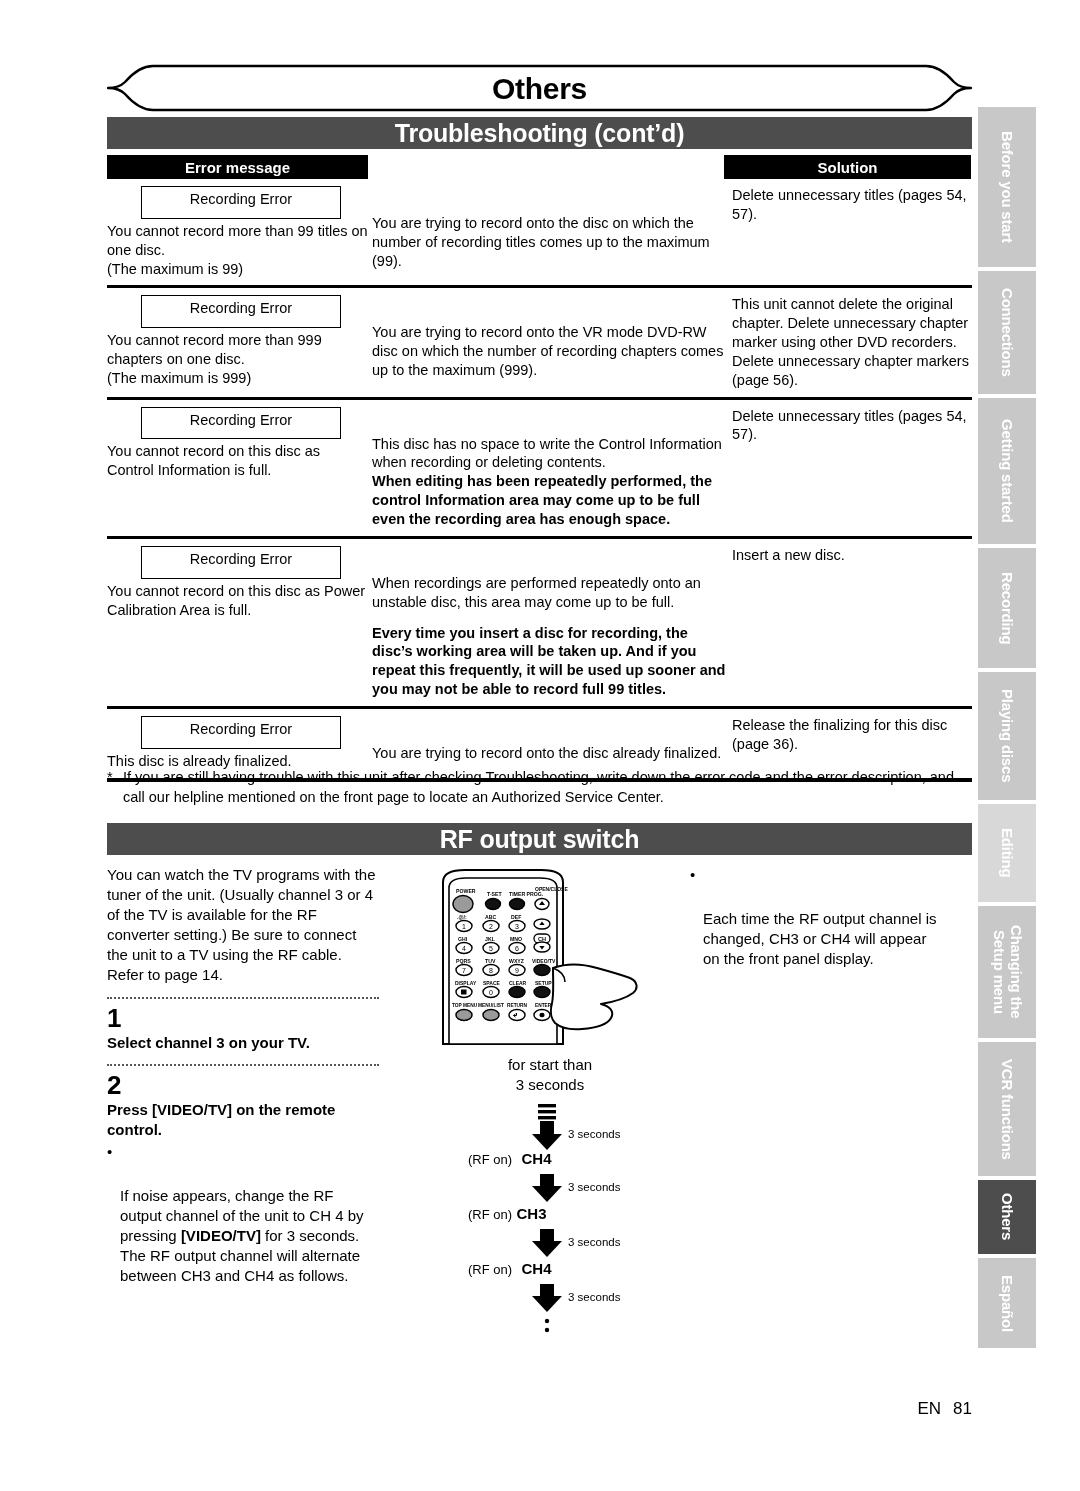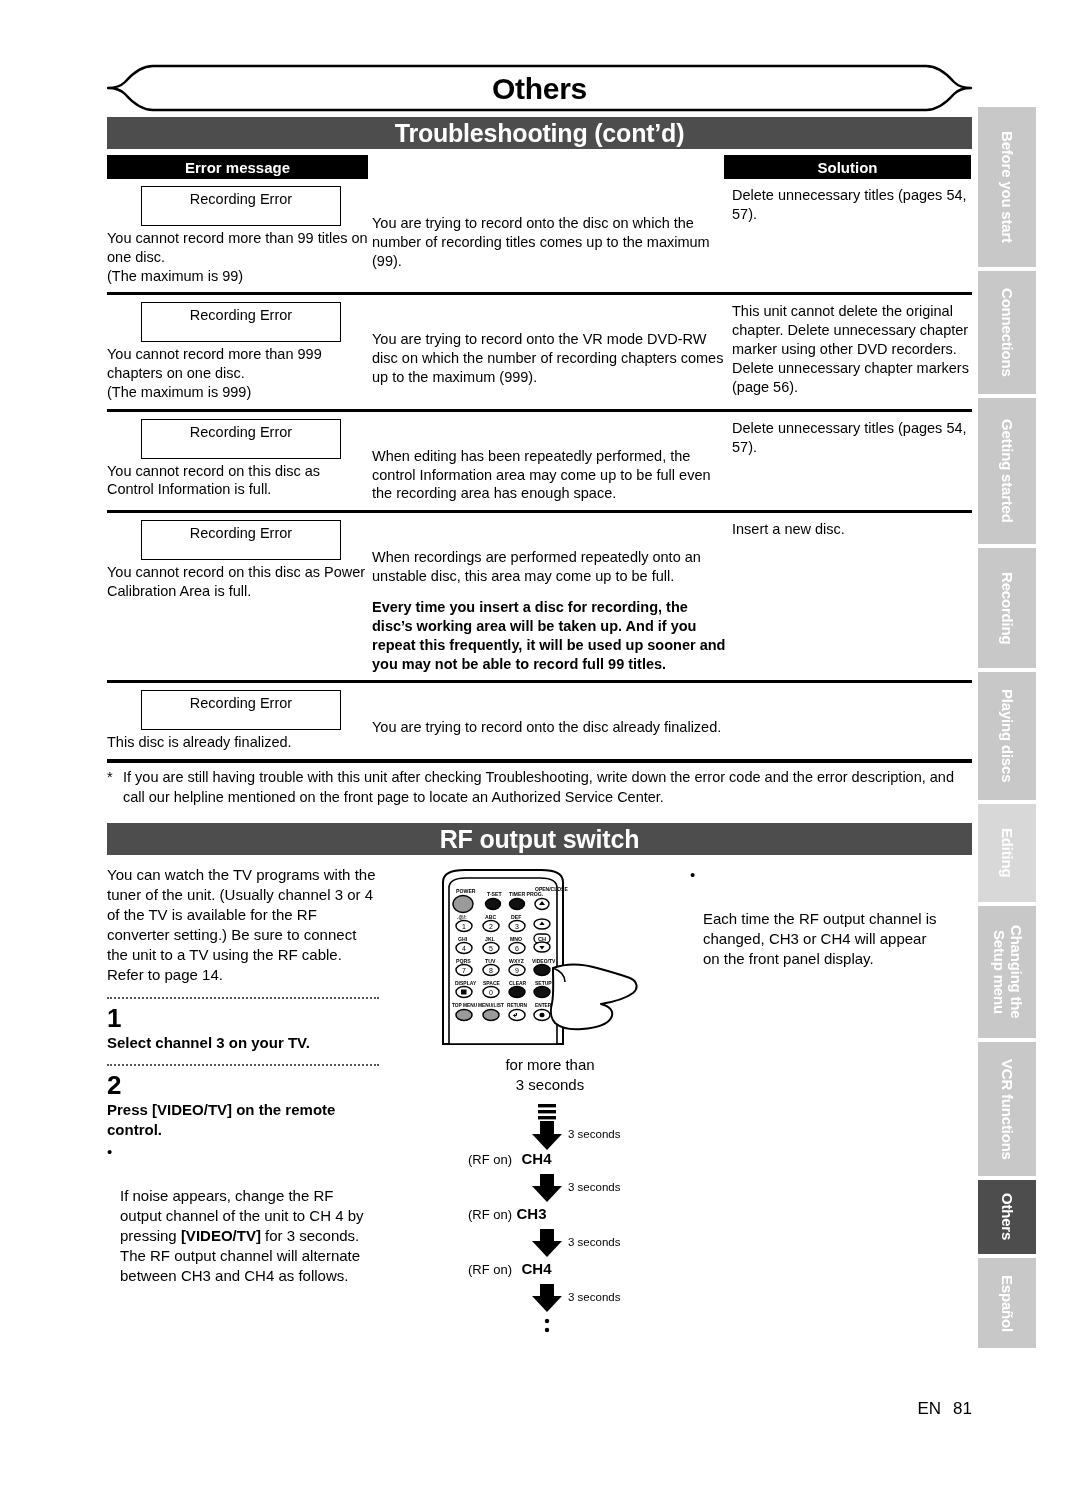--- a/index.html
+++ b/index.html
@@ -71,21 +71,21 @@
   .trow:last-child { border-bottom: 4px solid #000; }
 
   .cell { font-size: 14.5px; line-height: 1.30; }
   .cell p { margin: 0 0 0 0; }
   .cell p + p { margin-top: 12px; font-weight: bold; }
 
   .errbox {
     border: 1.6px solid #000;
     text-align: center;
     font-size: 14.5px;
-    padding: 3px 4px 16px;
+    padding: 3px 4px 9px;
     margin: 0 0 3px 34px;
     width: 200px;
   }
   .errsub { font-size: 14.5px; line-height: 1.30; }
 
   
   #footnote {
     position: absolute;
     left: 107px; top: 768px; width: 865px;
     font-size: 14.5px; line-height: 1.35;
@@ -223,20 +223,21 @@
         <p>This unit cannot delete the original chapter. Delete unnecessary chapter marker using other DVD recorders. Delete unnecessary chapter markers (page 56).</p>
       </div>
     </div>
 
     <div class="trow">
       <div class="cell c1">
         <div class="errbox">Recording Error</div>
         <div class="errsub" style="white-space:pre-line">You cannot record on this disc as Control Information is full.</div>
       </div>
       <div class="cell c2">
+        <p>This disc has no space to write the Control Information when recording or deleting contents.</p>
         <p style="margin-top:0">When editing has been repeatedly performed, the control Information area may come up to be full even the recording area has enough space.</p>
       </div>
       <div class="cell c3">
         <p>Delete unnecessary titles (pages 54, 57).</p>
       </div>
     </div>
 
     <div class="trow">
       <div class="cell c1">
         <div class="errbox">Recording Error</div>
@@ -251,20 +252,23 @@
       </div>
     </div>
 
     <div class="trow">
       <div class="cell c1">
         <div class="errbox">Recording Error</div>
         <div class="errsub" style="white-space:pre-line">This disc is already finalized.</div>
       </div>
       <div class="cell c2">
         <p>You are trying to record onto the disc already finalized.</p>
+      </div>
+      <div class="cell c3">
+        <p>Release the finalizing for this disc (page 36).</p>
       </div>
     </div>
   </div>
 
   <div id="footnote">
     <div class="star">*</div>
     <div class="ftext">If you are still having trouble with this unit after checking Troubleshooting, write down the error code and the error description, and call our helpline mentioned on the front page to locate an Authorized Service Center.</div>
   </div>
 
   <div class="section-bar" id="bar-rf">RF output switch</div>
@@ -372,21 +376,21 @@
       <ellipse cx="117" cy="147" rx="2.6" ry="2.2" fill="#000"></ellipse>
 
       <path d="M 128 100 C 142 95 158 96 172 100 C 183 103 194 106 205 110 C 212 113 214 120 208 125 C 200 131 188 134 176 136
                C 184 138 190 143 186 150 C 182 157 170 160 157 161 C 146 162 136 160 130 155 C 126 151 125 143 127 135
                C 129 126 128 112 128 100 Z" fill="#ffffff" stroke="#000" stroke-width="2" stroke-linejoin="round"></path>
       <path d="M 128 100 C 136 103 140 108 140 114" fill="none" stroke="#000" stroke-width="1.6"></path>
     </svg>
   </div>
 
   <div id="flow">
-    <div class="flow-caption">for more than</div>
+    <div class="flow-caption">for start than</div>
     <div class="flow-caption">3 seconds</div>
 
     <div class="flow-body">
       <svg width="280" height="240" viewBox="0 0 280 240" style="position:absolute;left:0;top:0">
 
         <rect x="128" y="2" width="18" height="3.4" fill="#000"></rect>
         <rect x="128" y="8" width="18" height="3.4" fill="#000"></rect>
         <rect x="128" y="14" width="18" height="3.4" fill="#000"></rect>
 
         <path d="M 130 19 L 144 19 L 144 32 L 152 32 L 137 48 L 122 32 L 130 32 Z" fill="#000"></path>

